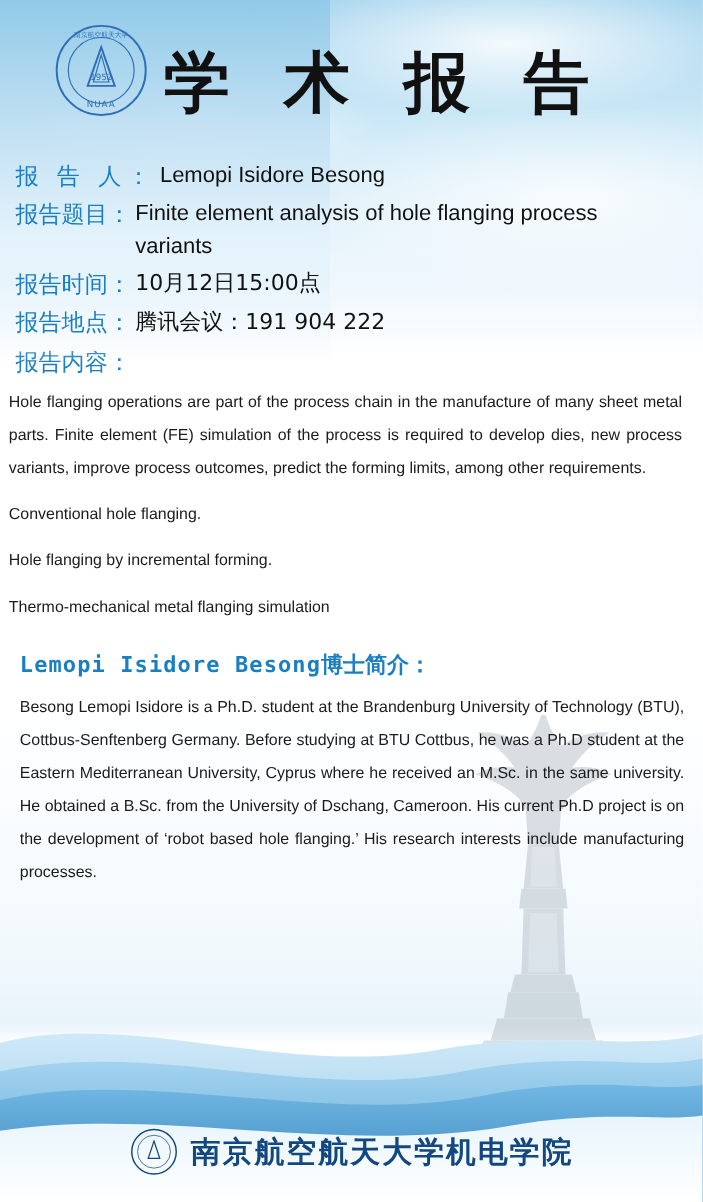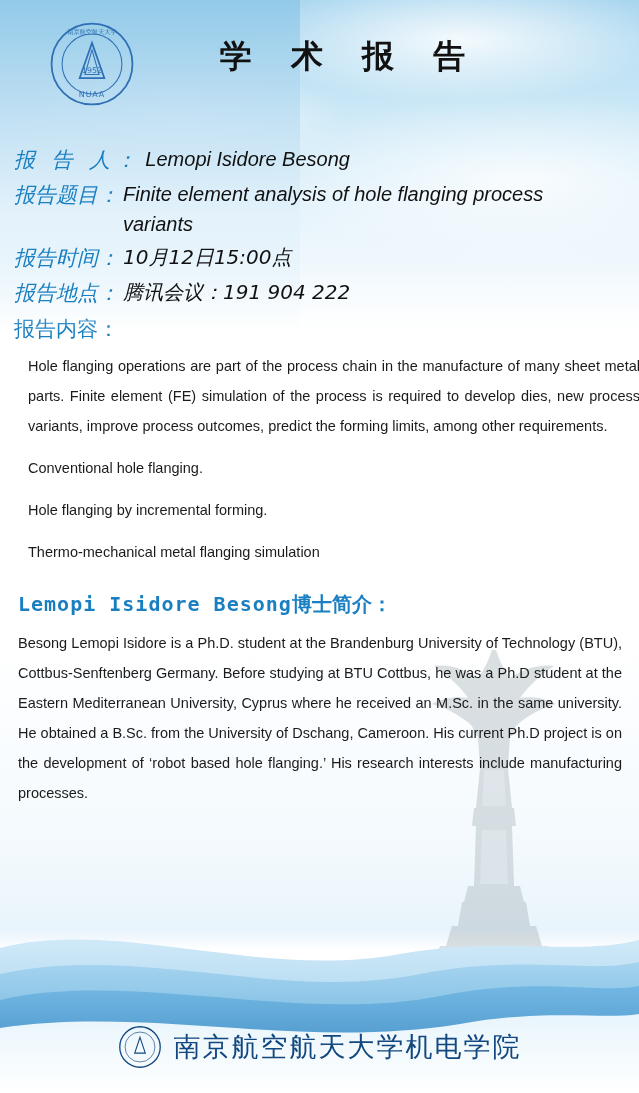--- a/index.html
+++ b/index.html
@@ -85,33 +85,32 @@
     top: 20px;
     width: 88px;
     height: 88px;
   }
   .title {
     position: absolute;
     left: 0; right: 0;
     top: 35px;
     text-align: center;
     font-family: "DejaVu Sans", sans-serif;
-    font-size: 32px;
+    font-size: 60px;
     font-weight: bold;
     letter-spacing: 14px;
     color: #111111;
     padding-left: 60px;
   }
 
   
   .info {
     position: relative;
     margin: 14px 0 0 14px;
     width: 612px;
-    font-style: italic;
   }
   .info-row {
     display: flex;
     align-items: flex-start;
     margin-bottom: 3px;
   }
   .info-label {
     color: #1a7fc1;
     font-size: 21px;
     font-family: "DejaVu Sans", sans-serif;
@@ -133,21 +132,21 @@
   .section-head {
     color: #1a7fc1;
     font-size: 21px;
     font-family: "DejaVu Sans", sans-serif;
     margin: 6px 0 8px 14px;
   }
 
   
   .body-text {
     position: relative;
-    margin: 0 14px 0 28px;
+    margin: 0 14px 0 8px;
     width: 612px;
   }
   .para {
     font-size: 14.5px;
     line-height: 30px;
     color: #1b1b1b;
     text-align: justify;
     margin: 0 0 12px 0;
     font-family: "Liberation Sans", sans-serif;
   }
@@ -179,21 +178,21 @@
     align-items: center;
     justify-content: center;
   }
   .footer-seal {
     width: 44px; height: 44px;
     margin-right: 12px;
   }
   .footer-text {
     font-family: "DejaVu Sans", sans-serif;
     font-size: 27px;
-    font-weight: normal;
+    font-weight: bold;
     color: #12477f;
     letter-spacing: 2px;
   }
 </style>
 </head>
 <body>
 
 <div class="poster">
 
   <div class="sky"></div>

